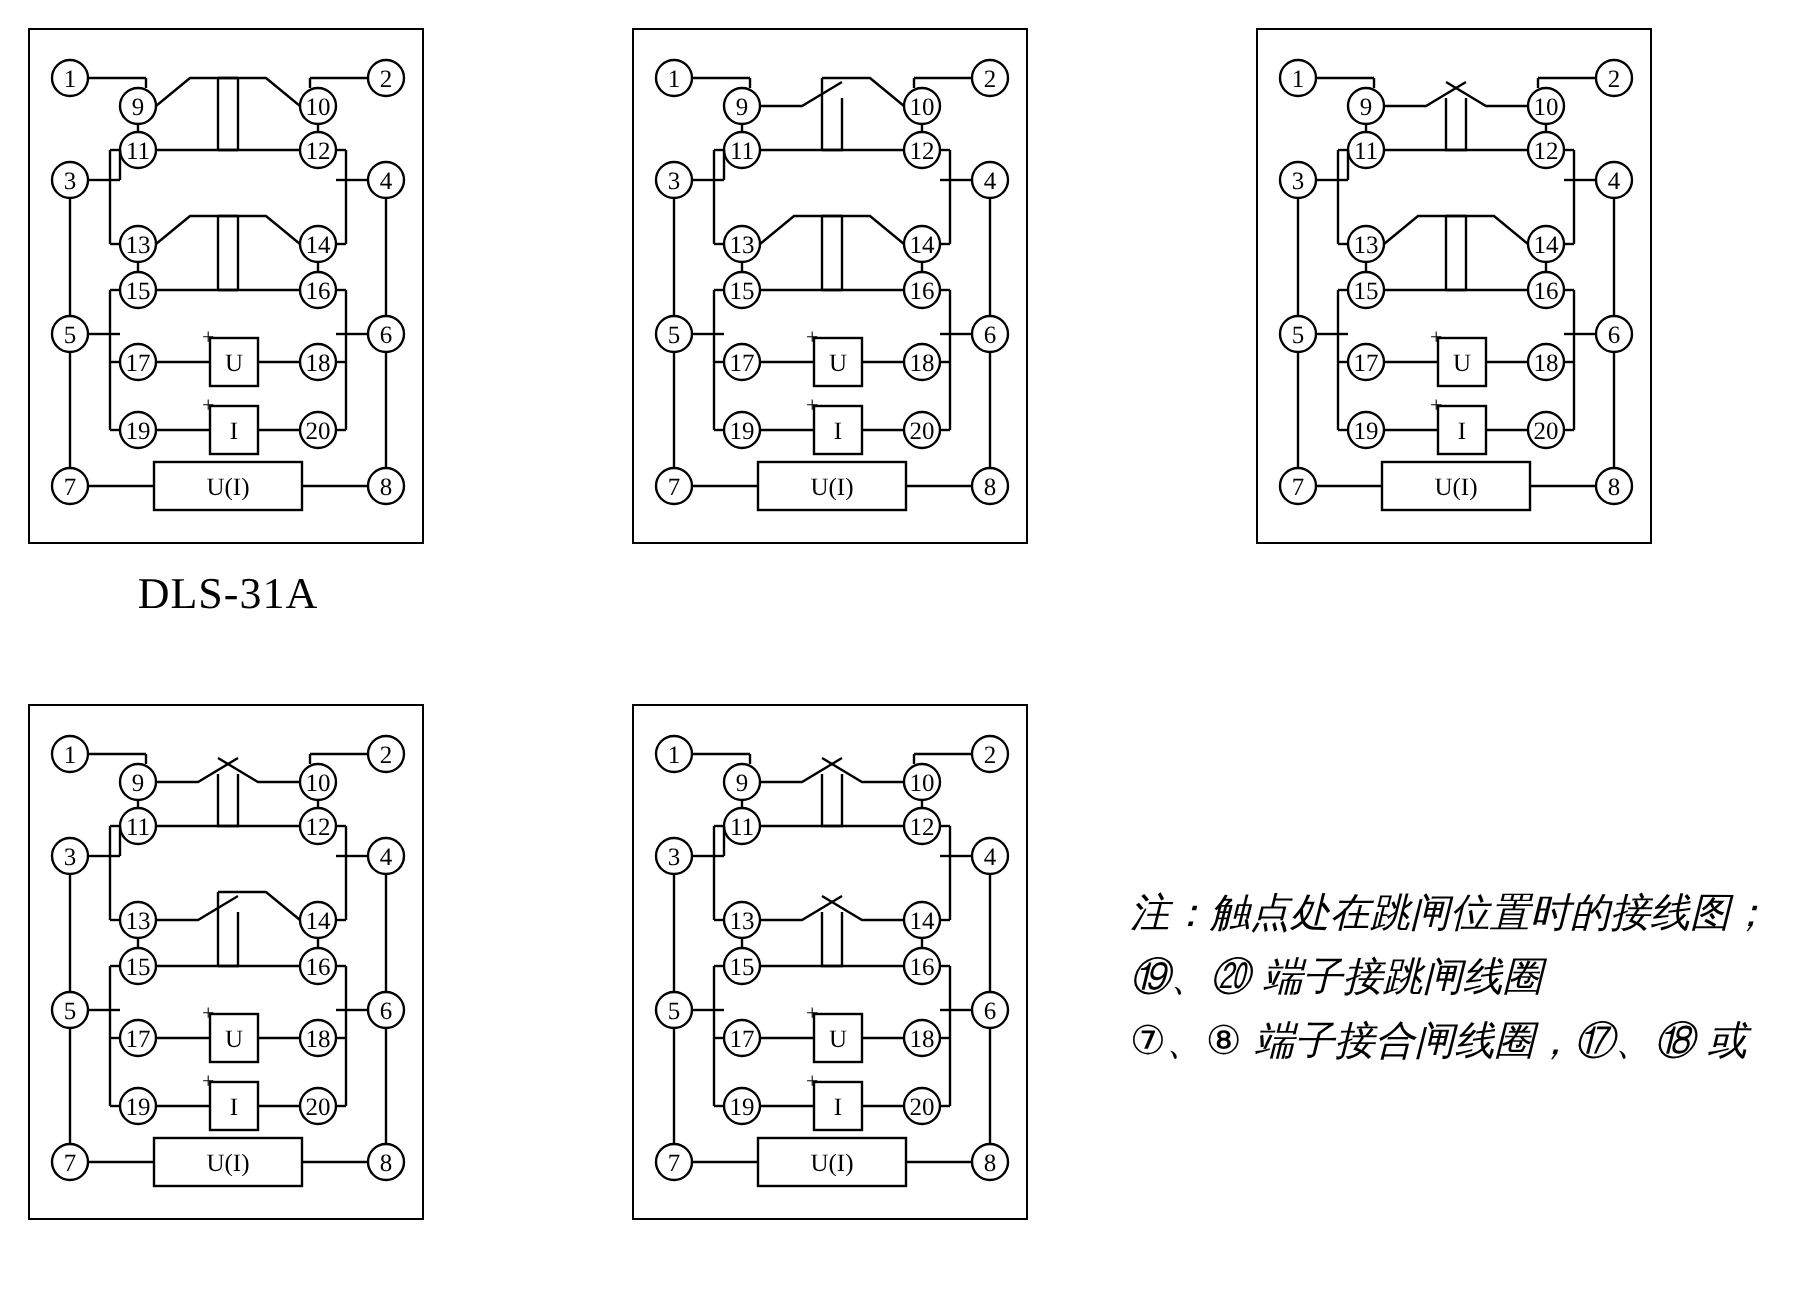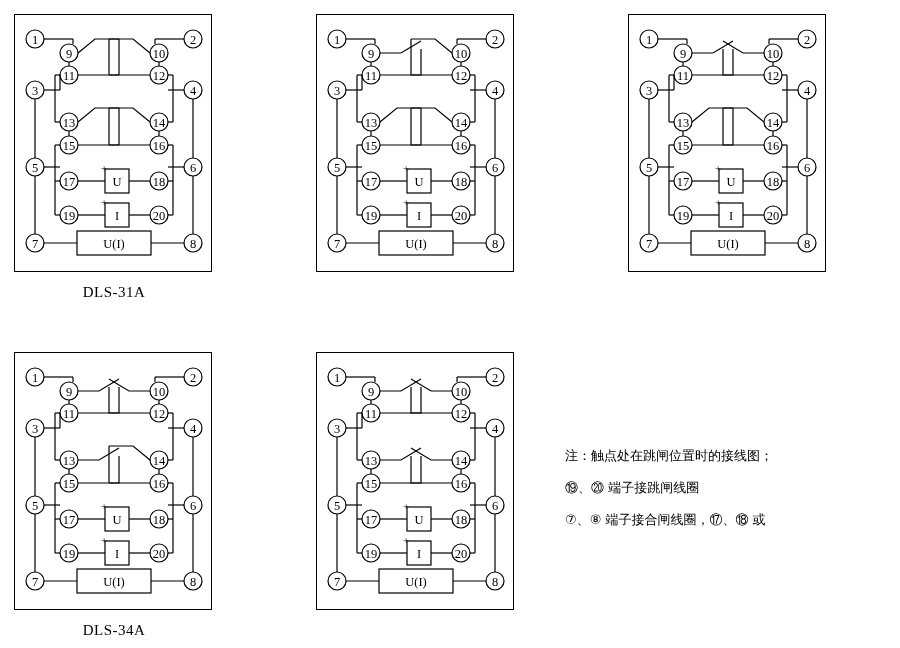--- a/index.html
+++ b/index.html
@@ -7,28 +7,28 @@
     width:900px;height:648px;background:#ffffff;
     font-family:"Liberation Serif", serif;
     position:relative;overflow:hidden;
   }
   .diagram{position:absolute;width:200px;}
   .box{
     position:relative;width:198px;height:258px;
     border:1.5px solid #000;background:#fff;box-sizing:border-box;
   }
   .caption{
-    text-align:center;font-size:15px;margin-top:12px;color:#000;
+    text-align:center;font-size:22px;margin-top:12px;color:#000;
     font-family:"Liberation Serif", serif;letter-spacing:0.5px;
   }
   svg{display:block;}
   .note{
     position:absolute;left:565px;top:440px;width:330px;
     font-family:"DejaVu Sans", sans-serif;
-    font-size:13px;line-height:32px;color:#000;
+    font-size:20px;line-height:32px;color:#000;font-style:italic;
   }
   .note div{white-space:nowrap;}
 </style>
 </head>
 <body>
 
 <div id="root">
     <div class="diagram" style="left: 14px; top: 14px;">
       <div class="box">
         <svg width="198" height="258" viewBox="0 0 198 258" xmlns="http://www.w3.org/2000/svg">
@@ -472,21 +472,20 @@
           <text x="86" y="157" font-size="11" font-family="Liberation Serif, serif">+</text>
           <rect x="90" y="188" width="24" height="24" fill="#fff" stroke="#000" stroke-width="1.2"></rect>
         <text x="102" y="204.5" text-anchor="middle" font-size="12.5" font-family="Liberation Serif, serif">I</text>
           <path d="M 63 200 L 90 200" stroke="#000" stroke-width="1.2" fill="none"></path>
           <path d="M 114 200 L 135 200" stroke="#000" stroke-width="1.2" fill="none"></path>
           <text x="86" y="191" font-size="11" font-family="Liberation Serif, serif">+</text>
           <rect x="62" y="216" width="74" height="24" fill="#fff" stroke="#000" stroke-width="1.2"></rect>
         <text x="99" y="232.5" text-anchor="middle" font-size="12.5" font-family="Liberation Serif, serif">U(I)</text>
         </svg>
       </div>
-      <div class="caption">DLS-34A</div>
     </div>
     <div class="diagram" style="left: 316px; top: 352px;">
       <div class="box">
         <svg width="198" height="258" viewBox="0 0 198 258" xmlns="http://www.w3.org/2000/svg">
           <circle cx="20" cy="24" r="9" fill="#fff" stroke="#000" stroke-width="1.2"></circle>
           <text x="20" y="28.5" text-anchor="middle" font-size="12.5" font-family="Liberation Serif, serif" fill="#000">1</text>
           <circle cx="20" cy="75" r="9" fill="#fff" stroke="#000" stroke-width="1.2"></circle>
           <text x="20" y="79.5" text-anchor="middle" font-size="12.5" font-family="Liberation Serif, serif" fill="#000">3</text>
           <circle cx="20" cy="152" r="9" fill="#fff" stroke="#000" stroke-width="1.2"></circle>
           <text x="20" y="156.5" text-anchor="middle" font-size="12.5" font-family="Liberation Serif, serif" fill="#000">5</text>

